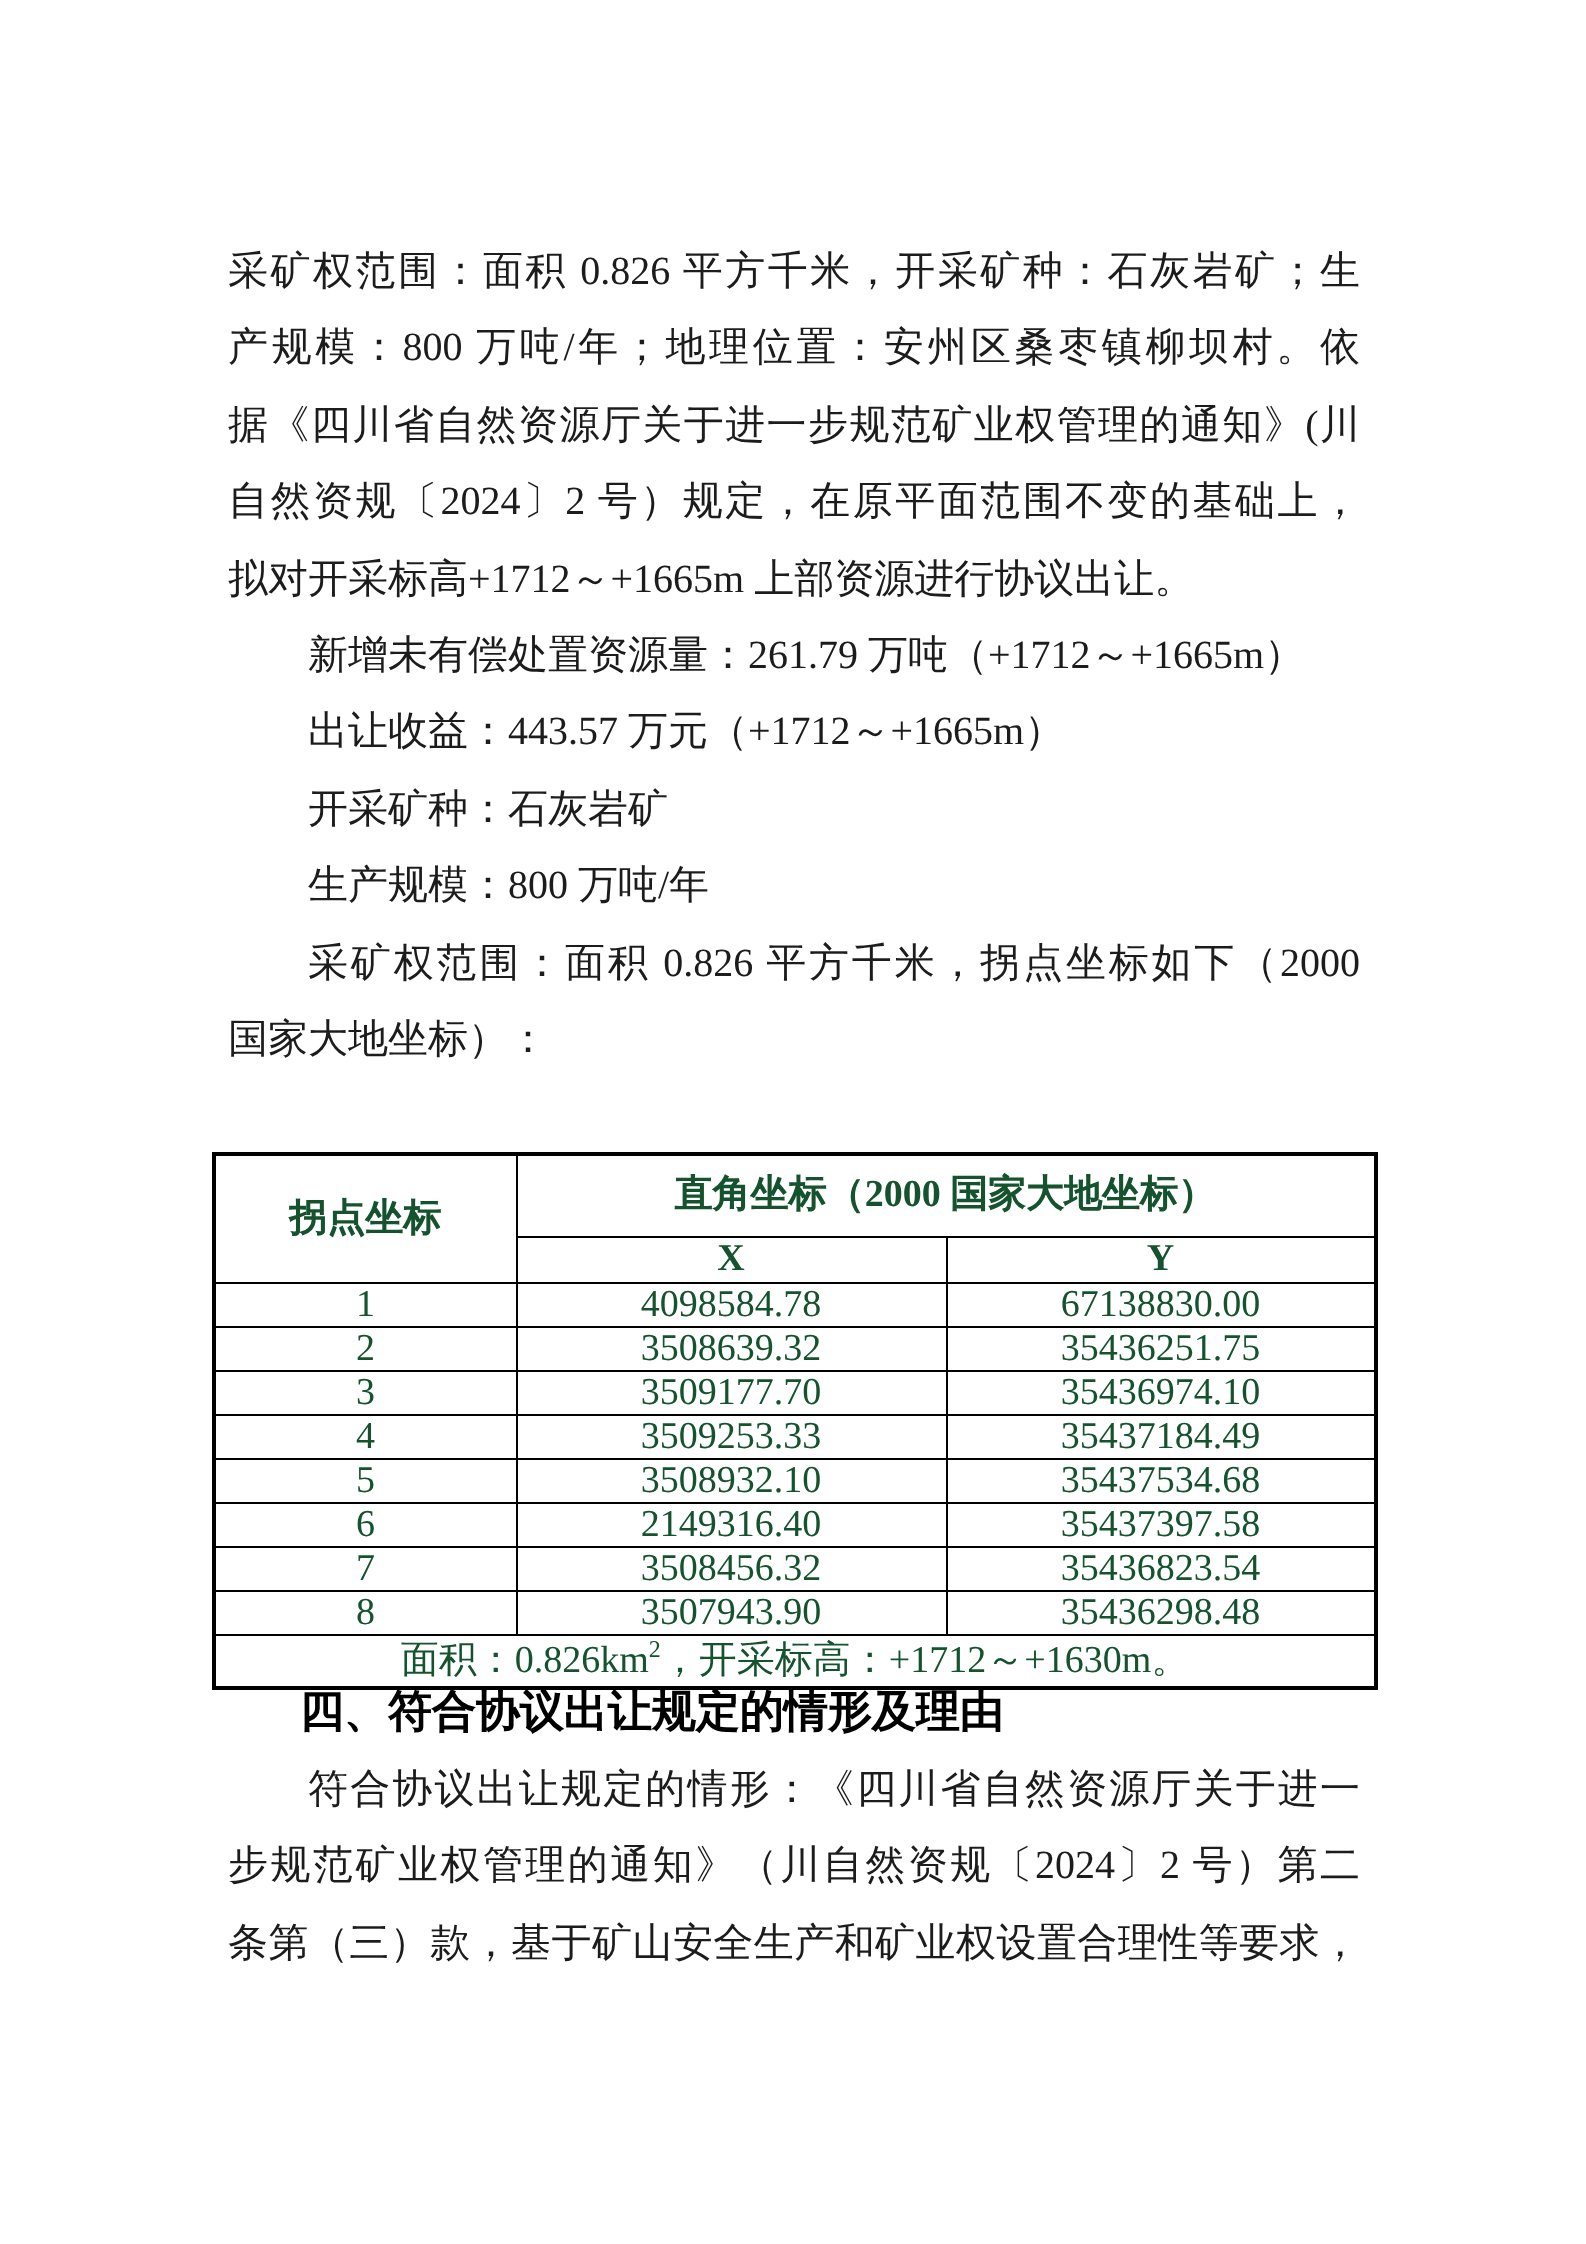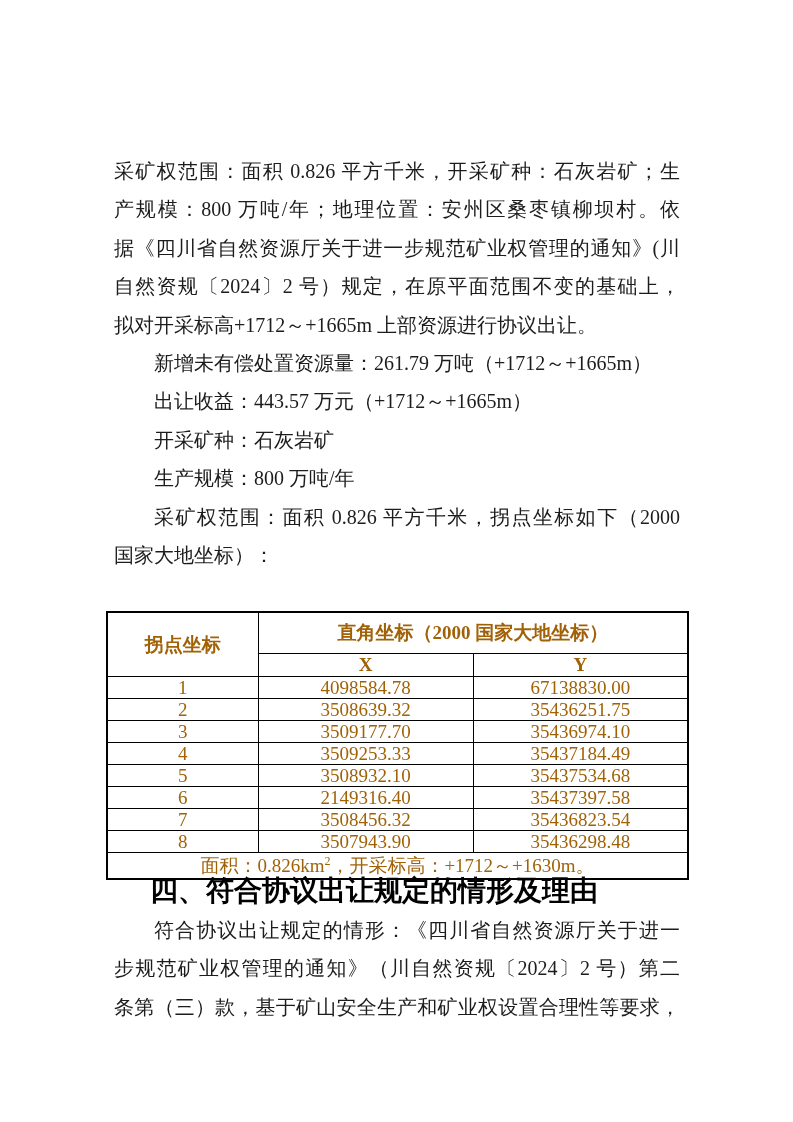--- a/index.html
+++ b/index.html
@@ -1,51 +1,51 @@
 <!DOCTYPE html>
 <html><head>
 <meta charset="utf-8">
 <style>
   html,body{margin:0;padding:0;}
   body{
     width:793px;height:1122px;position:relative;background:#ffffff;
     font-family:"Liberation Serif","DejaVu Serif",serif;
     color:#1c1c1c;overflow:hidden;
   }
-  .abs{position:absolute;margin-top:35px;}
+  .abs{position:absolute;}
   
   .textblock{left:114px;width:566px;}
   .line{
     height:38.4px;line-height:38.4px;font-size:20px;
     white-space:normal;overflow:visible;
   }
   .just{text-align:justify;text-align-last:justify;}
   .indent{text-indent:2em;}
   
   #coords-table-wrap{left:106px;top:576px;width:581px;}
   table{
     border-collapse:collapse;table-layout:fixed;width:581px;
-    font-family:"Liberation Serif","DejaVu Serif",serif;color:#a16207;
+    font-family:"Liberation Serif","DejaVu Serif",serif;color:#14532d;
   }
   table,td{border:1px solid #000;}
   table{border-width:2px;}
   td{
     text-align:center;vertical-align:middle;padding:0;
     font-size:19px;line-height:21px;height:21px;overflow:hidden;
   }
   td.hd{font-weight:bold;}
   tr.group-row td{height:40px;line-height:40px;}
   tr.xy-row td{height:22px;line-height:22px;}
   tr.footer-row td{height:25px;line-height:25px;}
   td sup{font-size:12px;line-height:0;}
   
   #section-heading{
     left:114px;top:843px;width:566px;height:26px;line-height:26px;
     font-family:"Liberation Sans","DejaVu Sans",sans-serif;
-    font-weight:bold;font-size:28px;color:#000;text-indent:36px;
+    font-weight:bold;font-size:22px;color:#000;text-indent:36px;
   }
 </style>
 </head>
 <body>
 
 <div class="abs textblock" style="top:117px;">
   <div class="line just">采矿权范围：面积 0.826 平方千米，开采矿种：石灰岩矿；生</div>
   <div class="line just">产规模：800 万吨/年；地理位置：安州区桑枣镇柳坝村。依</div>
   <div class="line just">据《四川省自然资源厅关于进一步规范矿业权管理的通知》(川</div>
   <div class="line just">自然资规〔2024〕2 号）规定，在原平面范围不变的基础上，</div>

